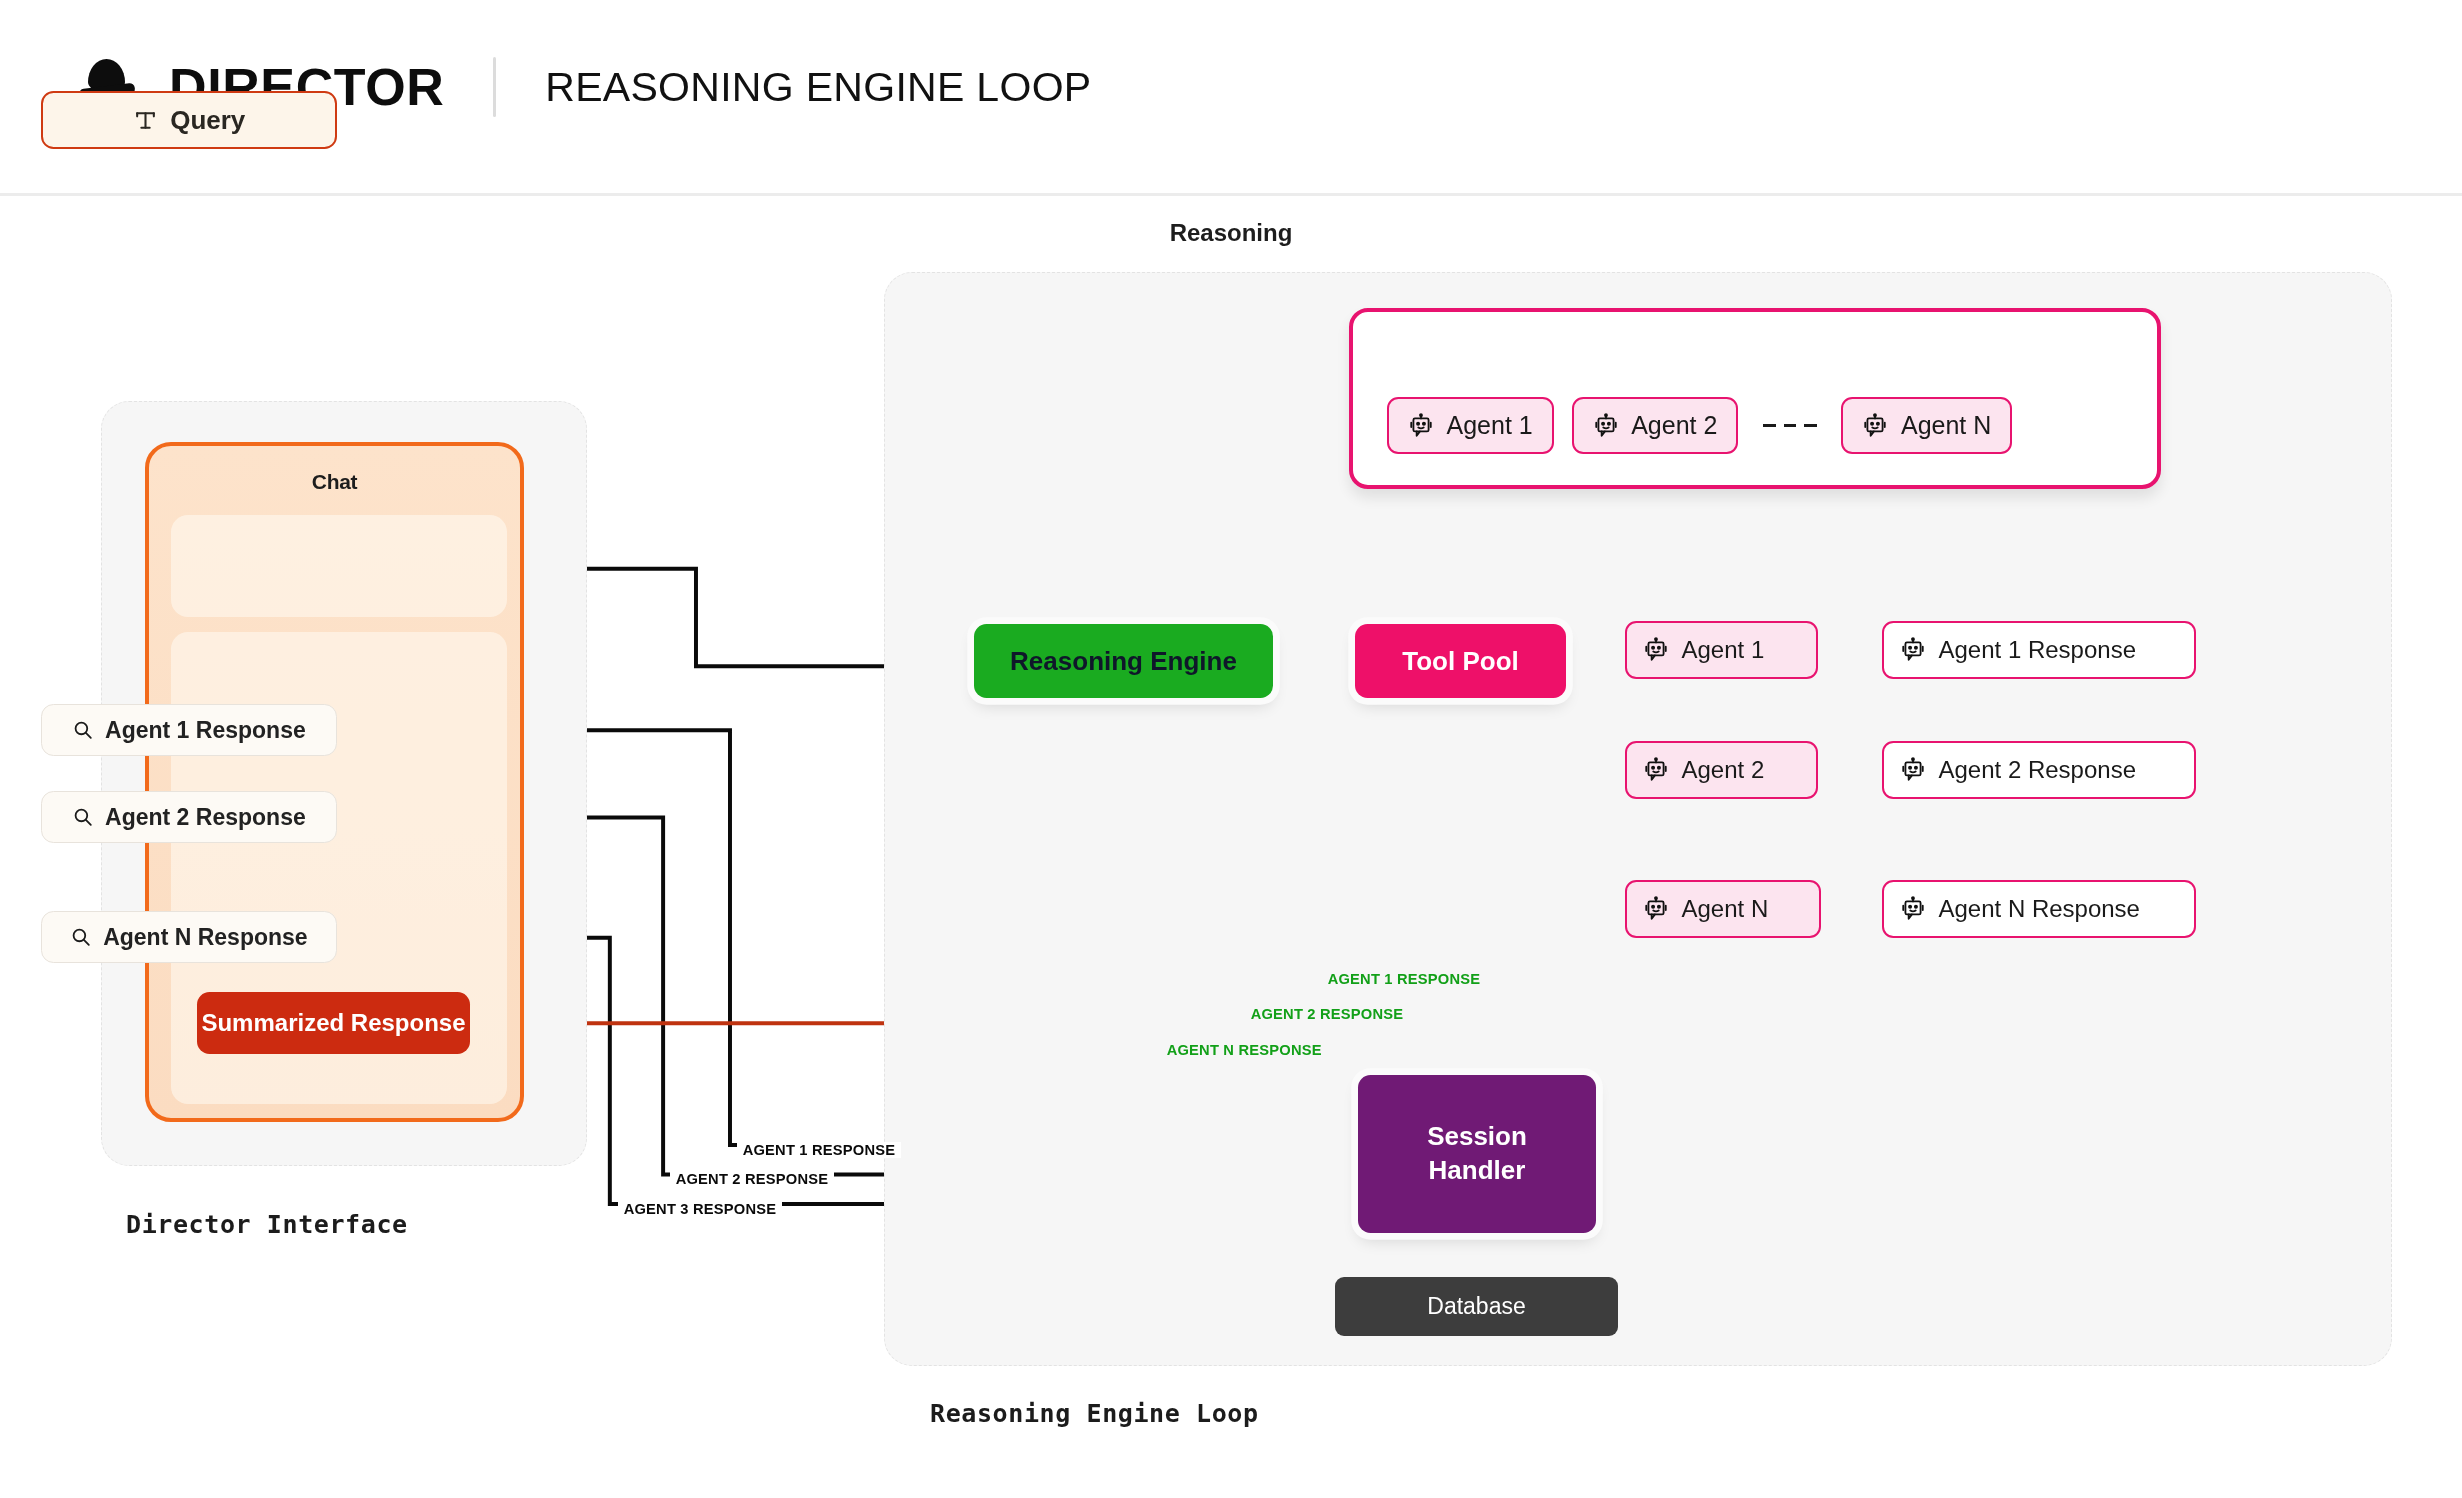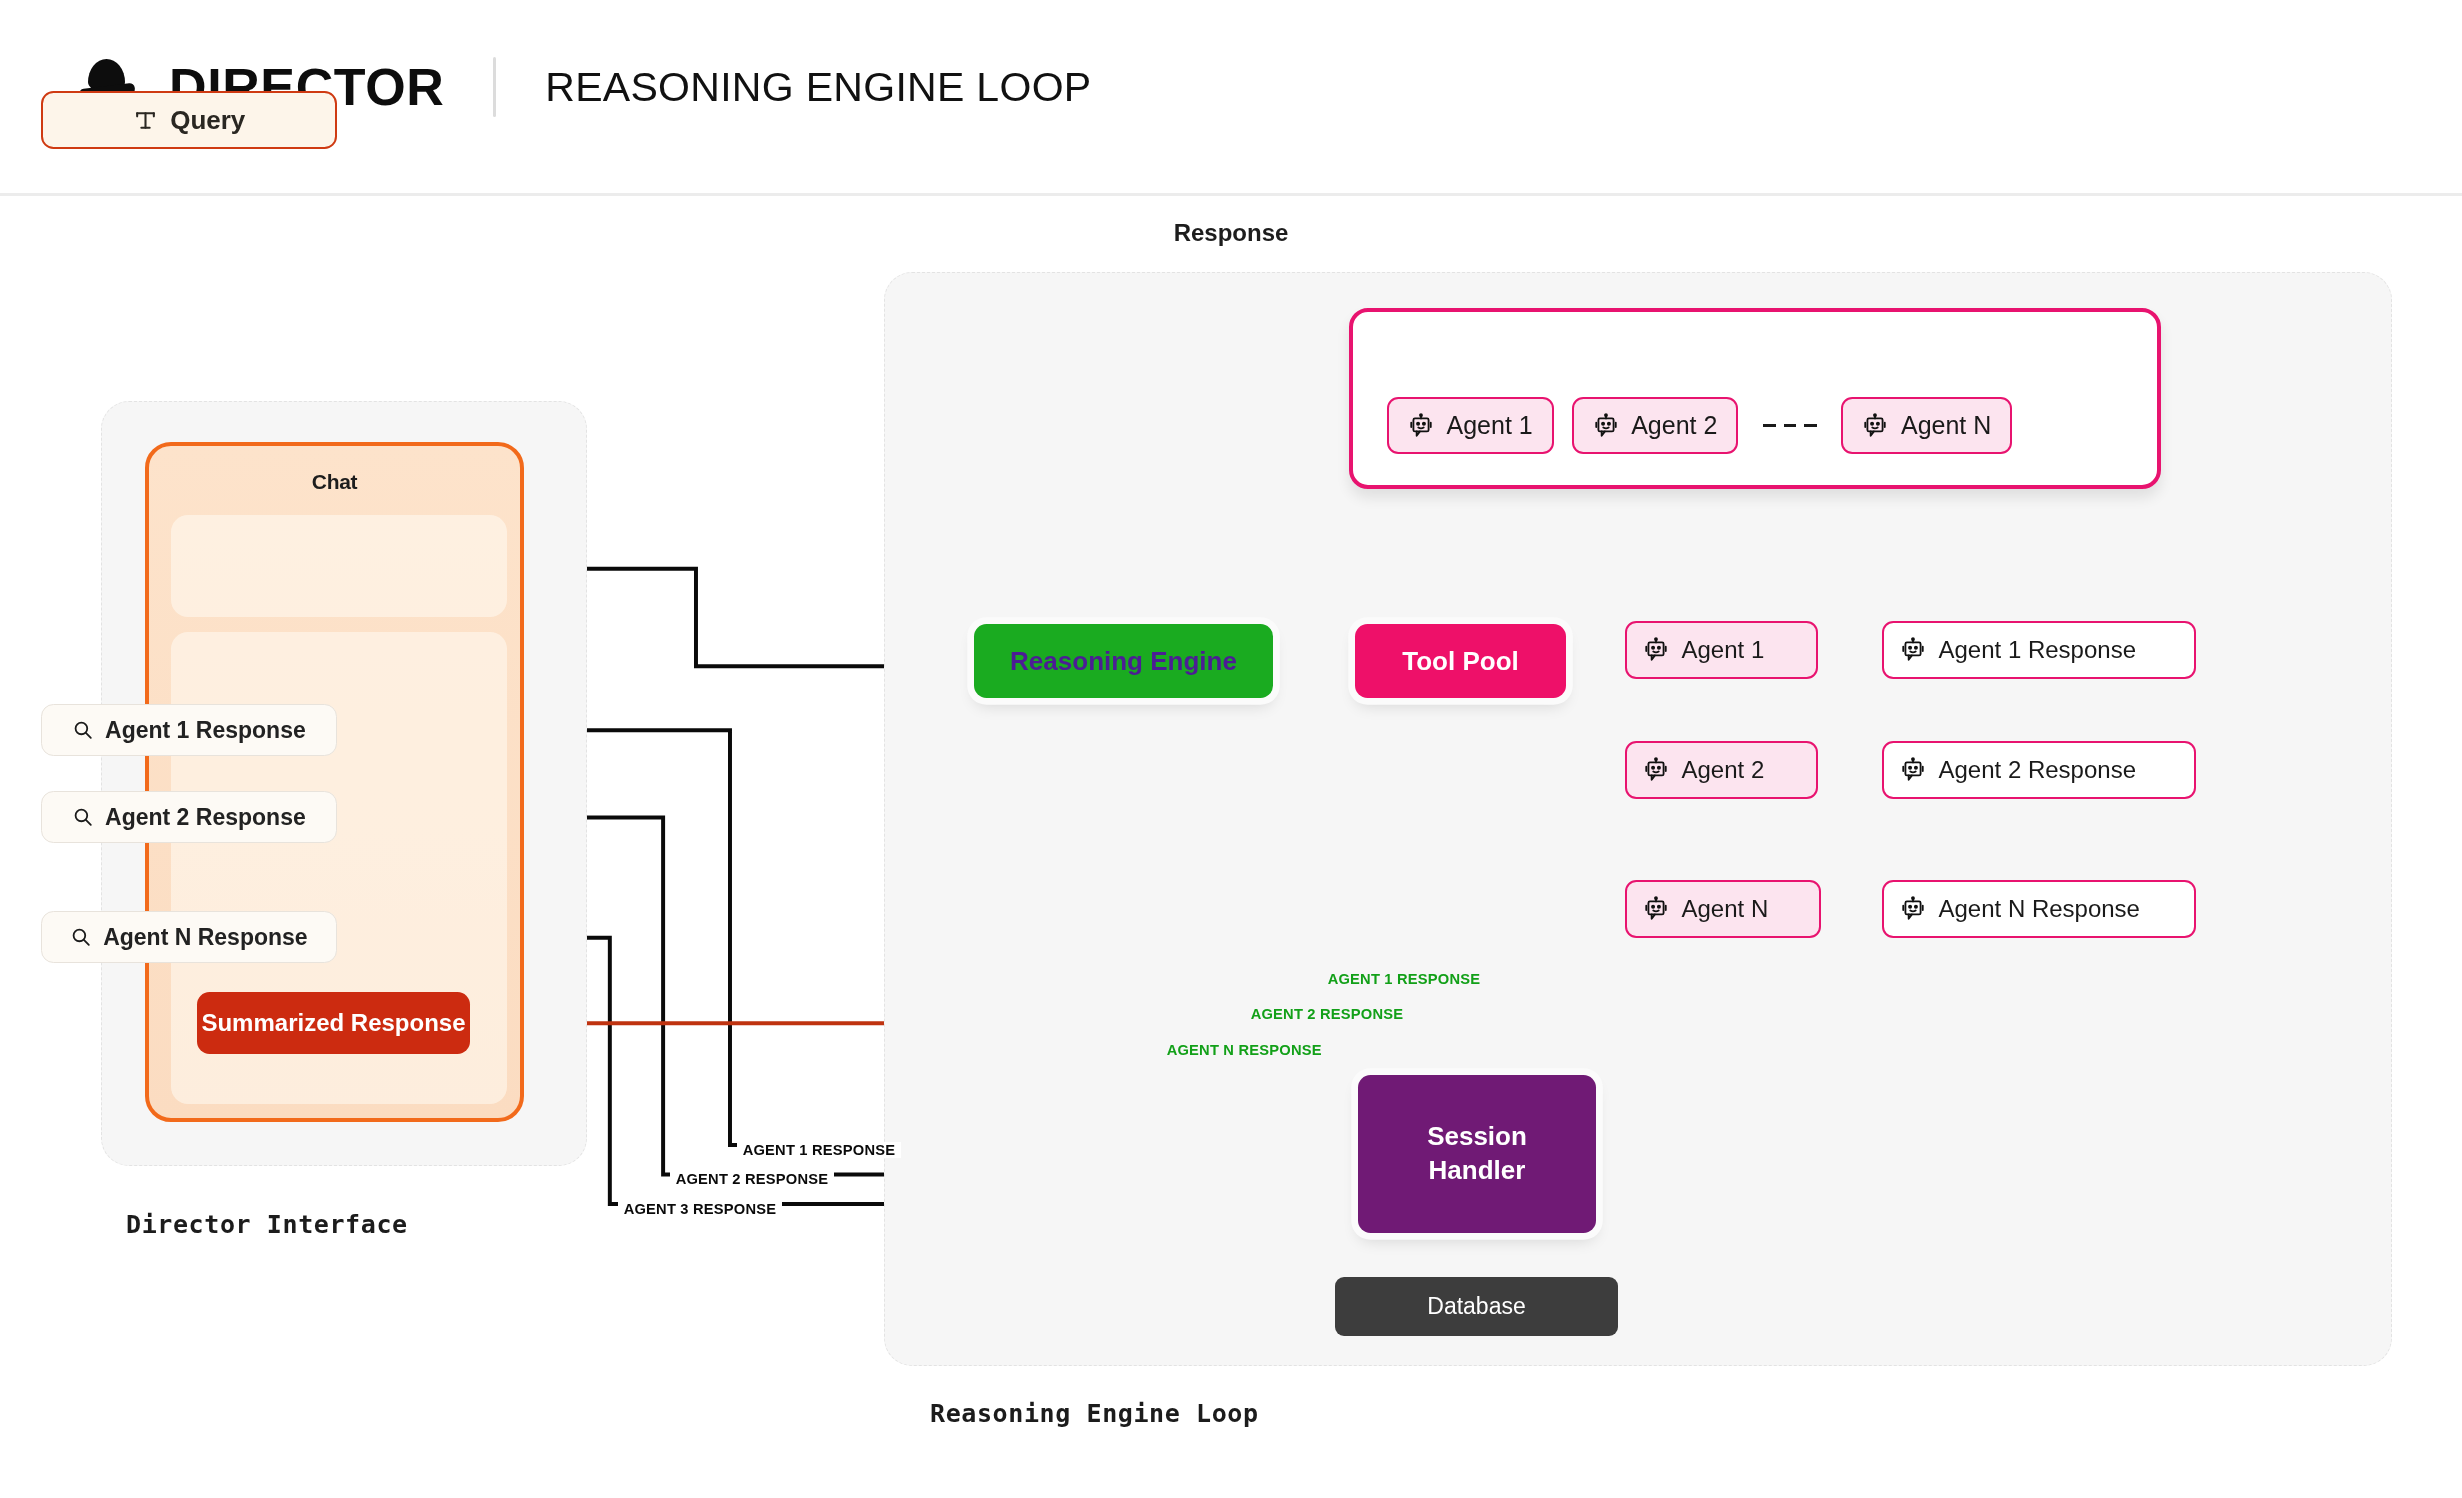--- a/index.html
+++ b/index.html
@@ -152,21 +152,21 @@
   .dash-link i { display:block; width: 12.5px; height: 3.4px; background: #1a1a1a; }
   .icon-bot { width: 26px; height: 26px; display:block; }
 
   
   .node {
     position: absolute; display: flex; align-items: center; justify-content: center;
     border-radius: 12.5px; font-weight: 600;
   }
   #reasoning-engine {
     left: 974px; top: 624px; width: 299px; height: 74px;
-    background: #1aab20; color: #4c1d95; font-size: 26px;
+    background: #1aab20; color: #0f172a; font-size: 26px;
     box-shadow: 0 0 0 6.8px #fbfbfb, 0 8px 14.7px rgba(0,0,0,0.13);
   }
   #tool-call {
     left: 1355px; top: 624px; width: 211px; height: 74px;
     background: #ee1069; color: #fff; font-size: 26px;
     box-shadow: 0 0 0 6.8px #fbfbfb, 0 8px 14.7px rgba(0,0,0,0.13);
   }
   #session-handler {
     left: 1358px; top: 1075px; width: 238px; height: 158px;
     background: #701a75; color: #fff; font-size: 26px;
@@ -295,21 +295,21 @@
         <path d="M4 5 H20"></path>
           <path d="M12 5 V19"></path>
           <path d="M8 19 H16"></path>
         <path d="M4 5 V8"></path>
           <path d="M20 5 V8"></path>
       </svg>
     </span>
     <span class="query-label">Query</span>
   </div>
 
-  <div class="response-title">Response</div>
+  <div class="response-title">Reasoning</div>
 
   <div class="resp-item" id="resp-1">
     <span>
       <svg class="icon-search" viewBox="0 0 24 24" fill="none" stroke="#1a1a1a" stroke-width="2" stroke-linecap="round">
         <circle cx="10.5" cy="10.5" r="6.5"></circle>
           <path d="M15.5 15.5 L21 21"></path>
       </svg>
     </span>
     <span class="lbl">Agent 1 Response</span>
   </div>

